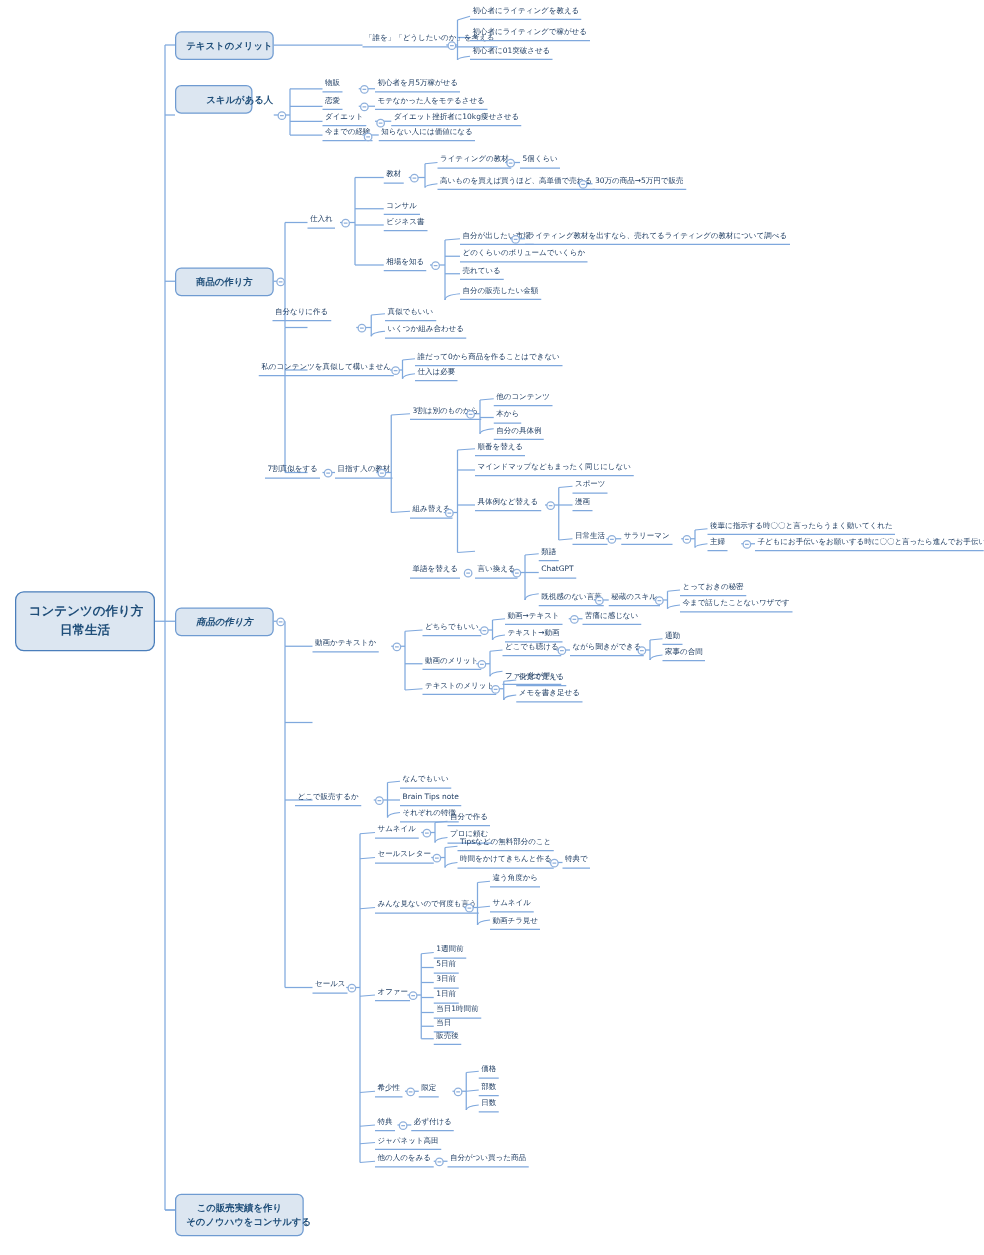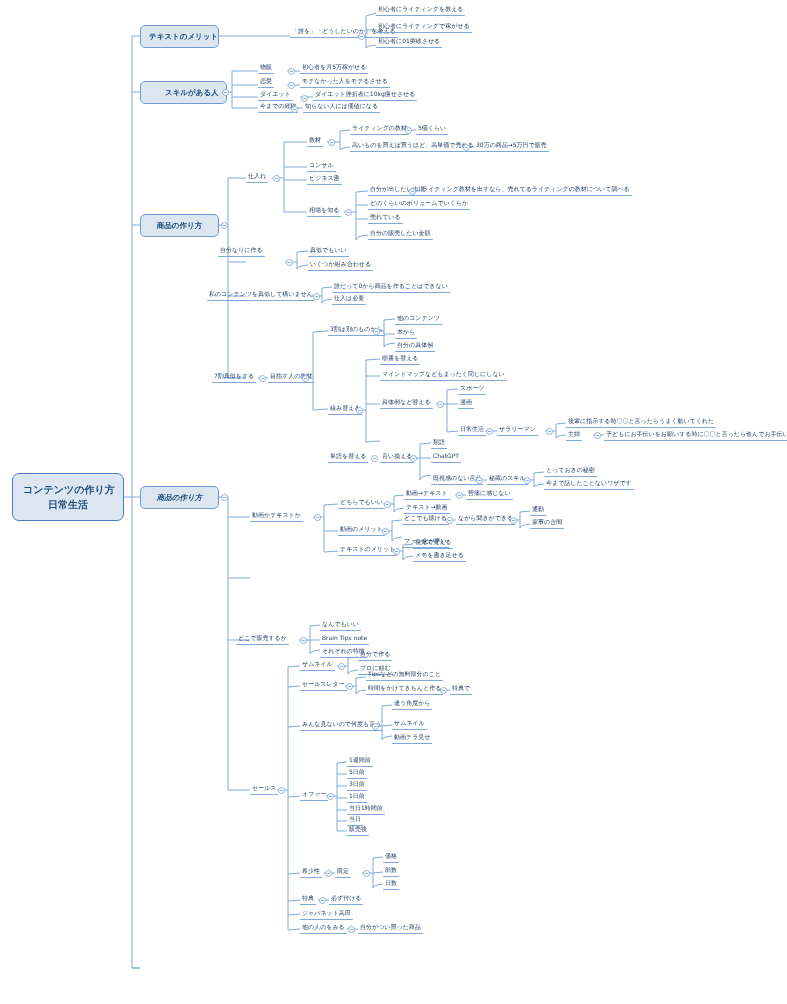--- a/index.html
+++ b/index.html
@@ -247,28 +247,32 @@
   </svg>
 
   <div class="node root" style="left:12px;top:473px;width:112px;">
     <span class="txt">コンテンツの作り方</span>
     <span class="txt">日常生活</span>
   </div>
 
   <div class="node lvl1" style="left:140px;top:25px;width:79px;">
     <span>テキストのメリット</span>
   </div>
-  <div class="node lvl1" style="left:140px;top:81px;width:87px;padding-left:24px;">
+  <div class="node lvl1" style="left:140px;top:68px;width:62px;padding-left:24px;">
     <span>スキルがある人</span>
   </div>
   <div class="node lvl1" style="left:140px;top:214px;width:79px;">
     <span>商品の作り方</span>
   </div>
   <div class="node lvl1" style="left:140px;top:486px;width:79px;font-style:italic;">
     <span>商品の作り方</span>
+  </div>
+  <div class="node lvl1" style="left:140px;top:955px;width:103px;">
+    <span class="txt">この販売実績を作り</span>
+    <span class="txt">そのノウハウをコンサルする</span>
   </div>
 
   <div class="node leaf" style="left:290px;top:27px;">
     <span>「誰を」「どうしたいのか」を考える</span>
   </div>
   <span class="dot" style="left:358px;top:33px;"></span>
 
   <div class="node leaf" style="left:376px;top:5px;">
     <span>初心者にライティングを教える</span>
   </div>

